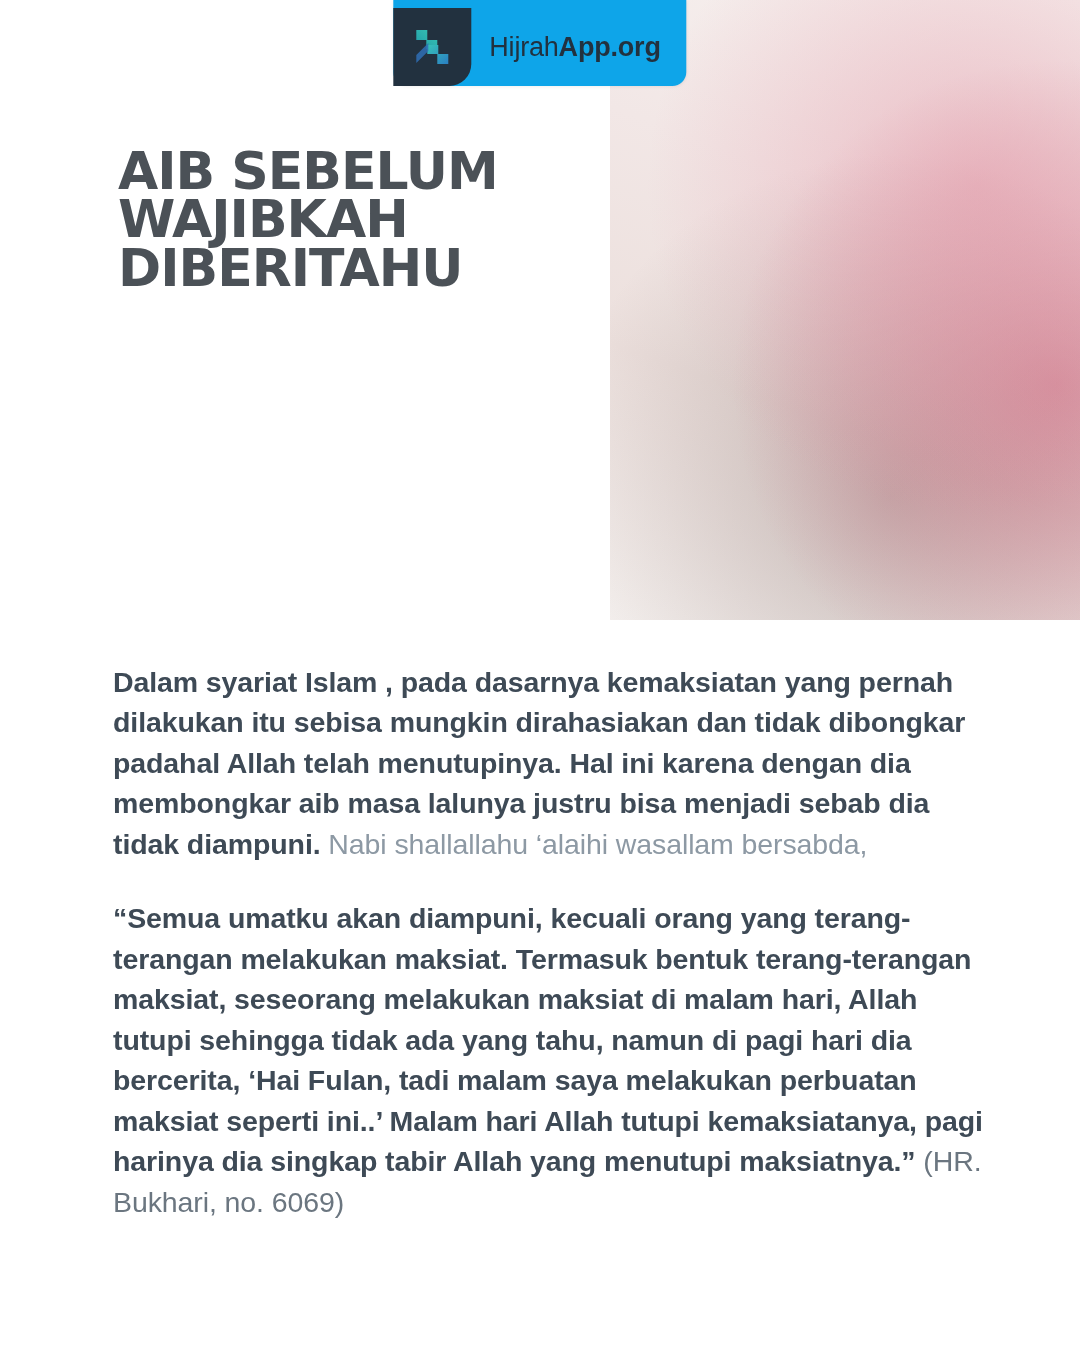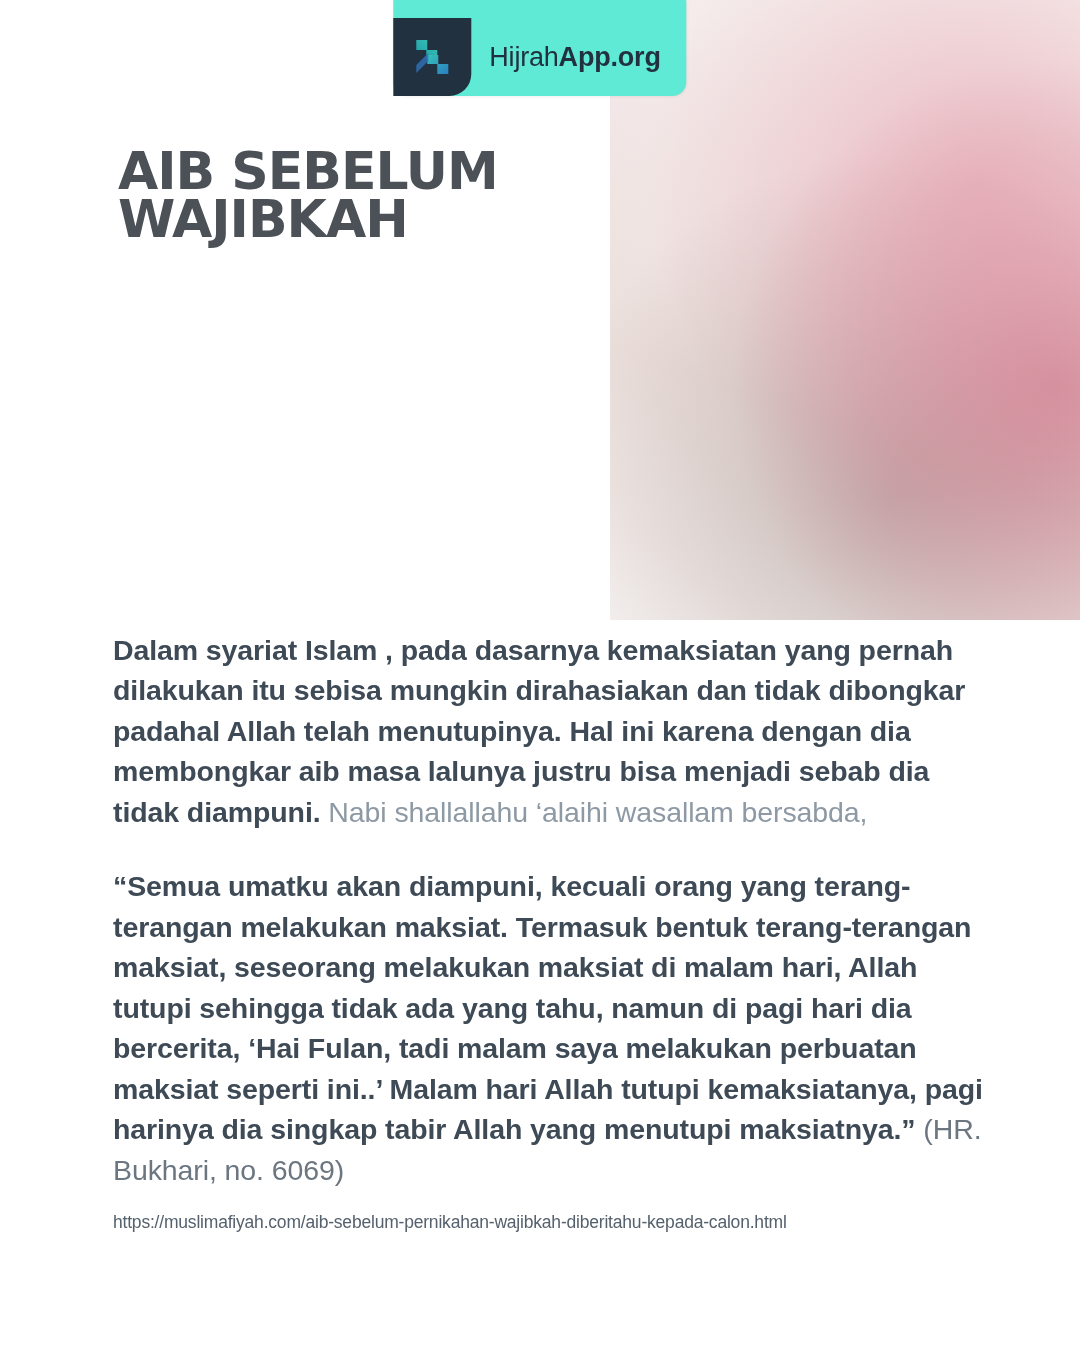--- a/index.html
+++ b/index.html
@@ -44,24 +44,24 @@
   }
 
   
   .logo-pill {
     position: absolute;
     top: 0;
     left: 50%;
     transform: translateX(-50%);
     display: flex;
     align-items: center;
-    background: #5eead4;
+    background: #0ea5e9;
     border-bottom-left-radius: 14px;
     border-bottom-right-radius: 14px;
-    padding: 18px 26px 0 0;
+    padding: 8px 26px 0 0;
     height: 78px;
     box-shadow: 0 1px 3px rgba(0,0,0,0.06);
   }
   .logo-mark {
     width: 78px;
     height: 78px;
     background: #22313f;
     border-bottom-right-radius: 22px;
     display: flex;
     align-items: center;
@@ -91,21 +91,21 @@
     line-height: 0.93;
     letter-spacing: -1px;
     text-transform: uppercase;
     z-index: 3;
   }
   .headline .ln { display: block; white-space: nowrap; }
 
   
   .body-wrap {
     position: absolute;
-    top: 630px;
+    top: 662px;
     left: 113px;
     width: 870px;
     z-index: 4;
   }
   p.para {
     margin: 0 0 34px 0;
     font-size: 28.5px;
     line-height: 1.42;
     color: #3e4a56;
     font-weight: 600;
@@ -246,25 +246,25 @@
       </svg>
     </div>
     <div class="logo-text">
       <span>Hijrah</span><b>App</b><span class="dotorg">.org</span>
     </div>
   </div>
 
   <h1 class="headline">
     <span class="ln">AIB SEBELUM</span>
     <span class="ln">WAJIBKAH</span>
+    <span class="ln">DIBERITAHU</span>
   </h1>
 
   <div class="body-wrap">
     <p class="para">
       <span>Dalam syariat Islam , pada dasarnya kemaksiatan yang pernah dilakukan itu sebisa mungkin dirahasiakan dan tidak dibongkar padahal Allah telah menutupinya. Hal ini karena dengan dia membongkar aib masa lalunya justru bisa menjadi sebab dia tidak diampuni.</span><span class="soft"> Nabi shallallahu ‘alaihi wasallam bersabda,</span>
     </p>
     <p class="para last">
       <span>“Semua umatku akan diampuni, kecuali orang yang terang-terangan melakukan maksiat. Termasuk bentuk terang-terangan maksiat, seseorang melakukan maksiat di malam hari, Allah tutupi sehingga tidak ada yang tahu, namun di pagi hari dia bercerita, ‘Hai Fulan, tadi malam saya melakukan perbuatan maksiat seperti ini..’ Malam hari Allah tutupi kemaksiatanya, pagi harinya dia singkap tabir Allah yang menutupi maksiatnya.”</span><span class="soft-dark"> (HR. Bukhari, no. 6069)</span>
     </p>
-    <div class="source-link">https://muslimafiyah.com/aib-sebelum-pernikahan-wajibkah-diberitahu-kepada-calon.html</div>
   </div>
 
 </div>
 
 </body></html>

